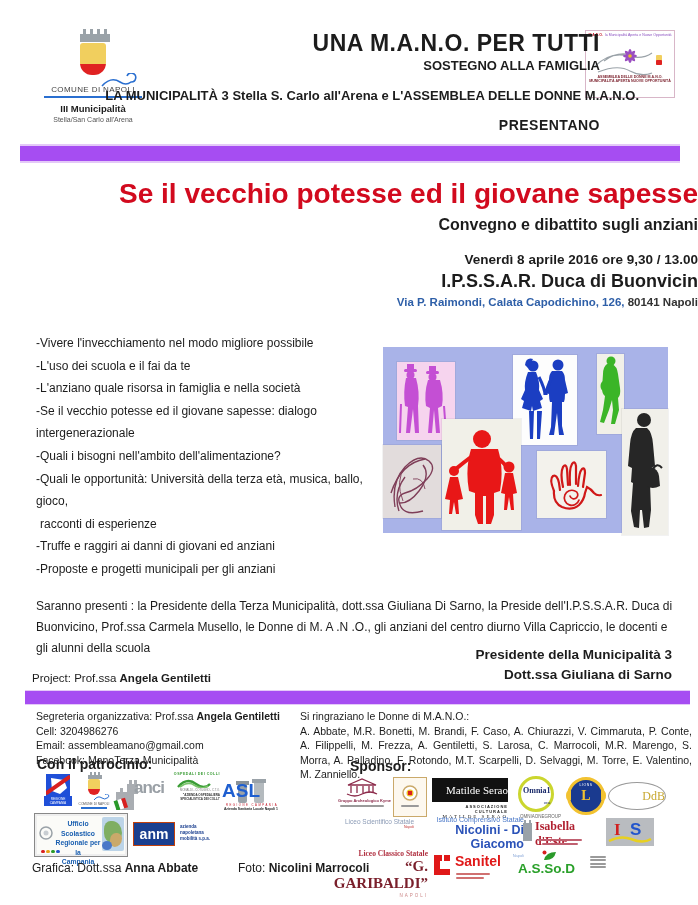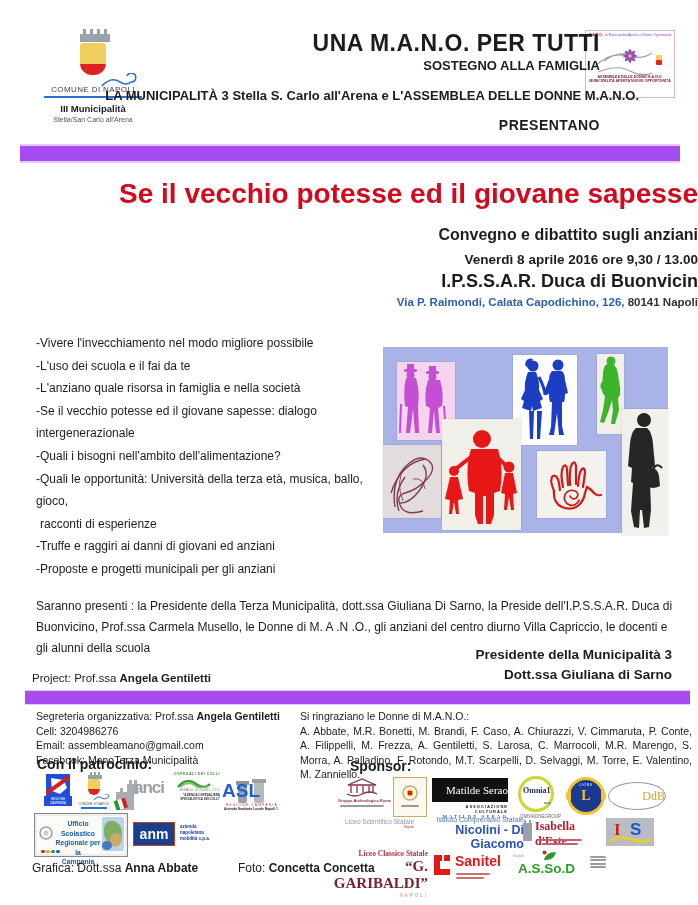--- a/index.html
+++ b/index.html
@@ -56,21 +56,21 @@
   </div>
 
   <div class="abs ctr b" style="left:100px;top:30px;width:500px;font-size:23px;letter-spacing:0.5px">UNA M.A.N.O. PER TUTTI</div>
   <div class="abs ctr b i" style="left:100px;top:58px;width:500px;font-size:13px">SOSTEGNO ALLA FAMIGLIA</div>
   <div class="abs ctr b" style="left:59px;top:88px;width:580px;font-size:13px">LA MUNICIPALITÀ 3 Stella S. Carlo all'Arena e  L'ASSEMBLEA DELLE DONNE M.A.N.O.</div>
   <div class="abs ctr b" style="left:100px;top:117px;width:500px;font-size:14px;letter-spacing:0.5px">PRESENTANO</div>
 
   <div class="abs band" style="left:20px;top:144px;width:660px;height:15px"></div>
 
   <div class="abs ctr b i" style="left:0;top:178px;width:698px;font-size:28px;color:#d20a1e">Se il vecchio potesse ed il giovane sapesse</div>
-  <div class="abs ctr b" style="left:0;top:226px;width:698px;font-size:16px">Convegno e dibattito sugli anziani</div>
+  <div class="abs ctr b" style="left:0;top:216px;width:698px;font-size:16px">Convegno e dibattito sugli anziani</div>
   <div class="abs ctr b" style="left:0;top:252px;width:698px;font-size:13.5px">Venerdì 8 aprile 2016 ore 9,30 / 13.00</div>
   <div class="abs ctr b" style="left:11px;top:271px;width:698px;font-size:18px">I.P.S.S.A.R.  Duca di Buonvicino</div>
   <div class="abs ctr b" style="left:0;top:296px;width:698px;font-size:11.5px">
     <span style="color:#2e5fa8">Via P. Raimondi, Calata Capodichino, 126,</span><span style="color:#333"> 80141 Napoli</span>
   </div>
 
   <div class="abs" style="left:36px;top:332px;width:345px;font-size:12px;line-height:22.6px">
     <div>-Vivere l'invecchiamento nel modo migliore possibile</div>
     <div><span>-L'uso dei scuola e il </span><span class="i">fai da te</span></div>
     <div>-L'anziano quale risorsa in famiglia e nella società</div>
@@ -289,21 +289,21 @@
       <div>azienda</div>
       <div>napoletana</div>
       <div>mobilità s.p.a.</div>
     </div>
   </div>
 
   <div class="abs i" style="left:32px;top:861px;font-size:12px">
     <span>Grafica: Dott.ssa </span><span class="b">Anna Abbate</span>
   </div>
   <div class="abs i" style="left:238px;top:861px;font-size:12px">
-    <span>Foto: </span><span class="b">Concetta Concetta</span>
+    <span>Foto: </span><span class="b">Nicolini Marrocoli</span>
   </div>
 
   <div class="abs b" style="left:350px;top:758px;font-size:14px">Sponsor:</div>
 
   <div class="abs ctr" style="left:333px;top:778px;width:58px">
     <svg width="34" height="20" style="margin:0 auto">
       <g stroke="#8c2a4a" fill="none" stroke-width="1.3">
         <path d="M3 7 L17 1 L31 7 z"></path>
         <path d="M6 8 v7 M12 8 v7 M18 8 v7 M24 8 v7 M28 8 v7"></path>
         <path d="M2 16 q8 4 15 0 q8 -4 15 0"></path>

